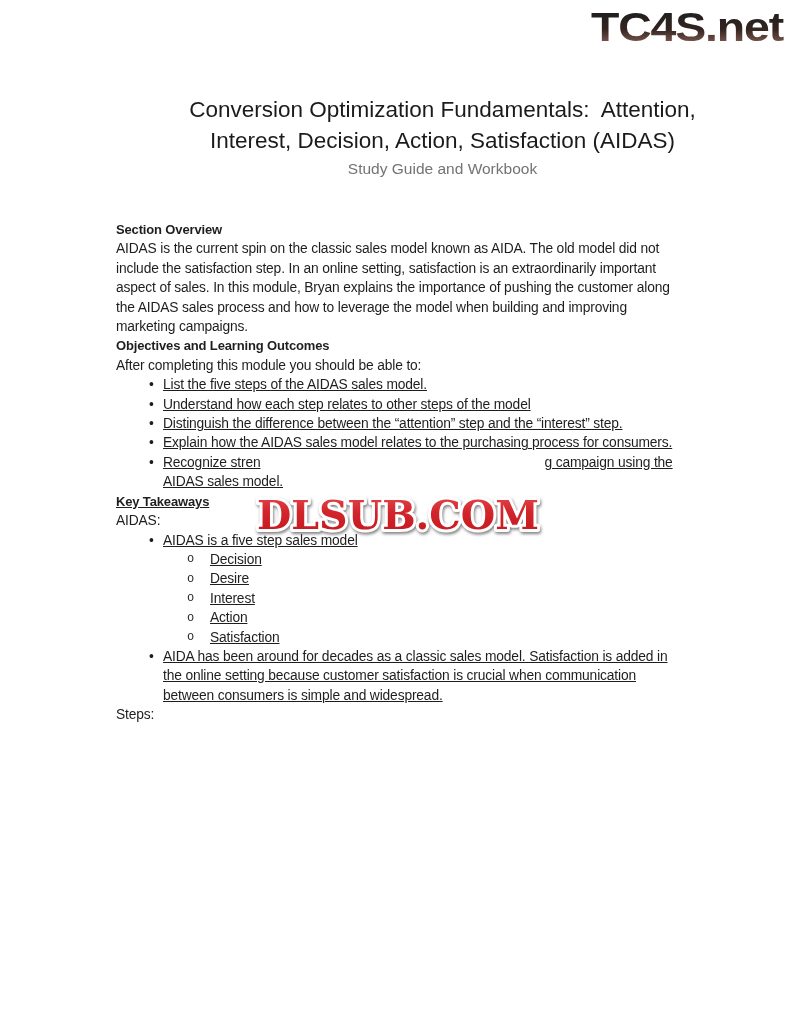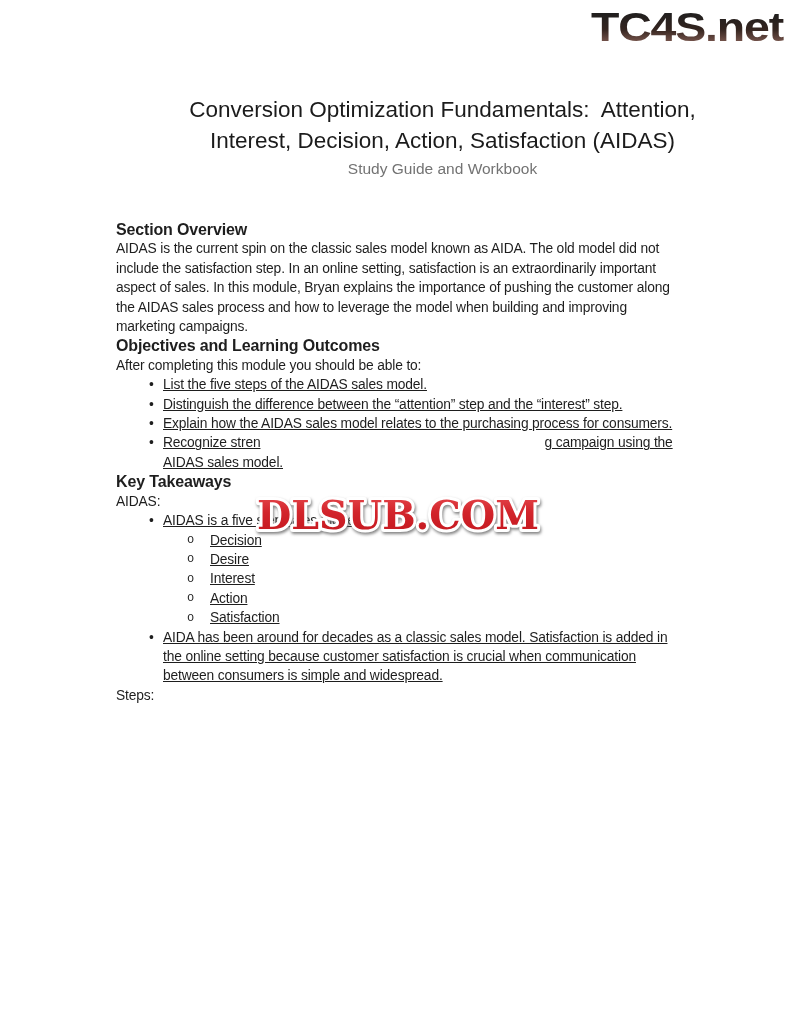--- a/index.html
+++ b/index.html
@@ -13,23 +13,23 @@
 
   
   .title-wrap { position:absolute; top:94px; left:0; width:791px; text-align:center;margin-left:47px; }
   .title-line { font-size:22.5px; line-height:31px; white-space:pre; color:#1b1b1b; }
   .subtitle   { font-size:15.5px; line-height:22px; margin-top:2px; color:#737373; }
 
   
   .content { position:absolute; left:116px; top:220px; width:566px;
              font-size:13.8px; line-height:19.4px; letter-spacing:-0.15px; }
   .content p, .content h3 { margin:0; padding:0; }
-  h3.doc-heading { font-size:16px; font-weight:bold; }
+  h3.doc-heading { font-size:13px; font-weight:bold; }
   .mt-objectives { margin-top:34px; }
-  .mt-keytakeaways { margin-top:38px; }
+  .mt-keytakeaways { margin-top:38px;text-decoration:underline; }
   .mt-aidas { margin-top:17px; }
   .mt-list2 { margin-top:18px; }
   .mt-steps { margin-top:14px; }
 
   ul.l1 { list-style:none; margin:0; padding:0;text-decoration:underline; }
   ul.l1 > li { position:relative; padding-left:47px; }
   ul.l1 > li::before { content:"\2022"; position:absolute; left:33px; top:0; }
   ul.l2 { list-style:none; margin:0; padding:0; }
   ul.l2 > li { position:relative; padding-left:47px; }
   ul.l2 > li::before { content:"o"; position:absolute; left:24px; top:0.5px;
@@ -79,20 +79,21 @@
 
   <div class="content">
 
     <h3 class="doc-heading">Section Overview</h3>
     <p>AIDAS is the current spin on the classic sales model known as AIDA. The old model did not include the satisfaction step. In an online setting, satisfaction is an extraordinarily important aspect of sales. In this module, Bryan explains the importance of pushing the customer along the AIDAS sales process and how to leverage the model when building and improving marketing campaigns.</p>
 
     <h3 class="doc-heading mt-objectives">Objectives and Learning Outcomes</h3>
     <p>After completing this module you should be able to:</p>
     <ul class="l1">
       <li>List the five steps of the AIDAS sales model.</li>
+      <li>Understand how each step relates to other steps of the model</li>
       <li>Distinguish the difference between the “attention” step and the “interest” step.</li>
       <li>Explain how the AIDAS sales model relates to the purchasing process for consumers.</li>
       <li><span>Recognize stren</span><span class="wm-gap"></span><span>g campaign using the AIDAS sales model.</span></li>
     </ul>
 
     <h3 class="doc-heading mt-keytakeaways">Key Takeaways</h3>
     <p class="mt-aidas">AIDAS:</p>
     <ul class="l1 mt-list2">
       <li>
         <span>AIDAS is a five step sales model</span>

